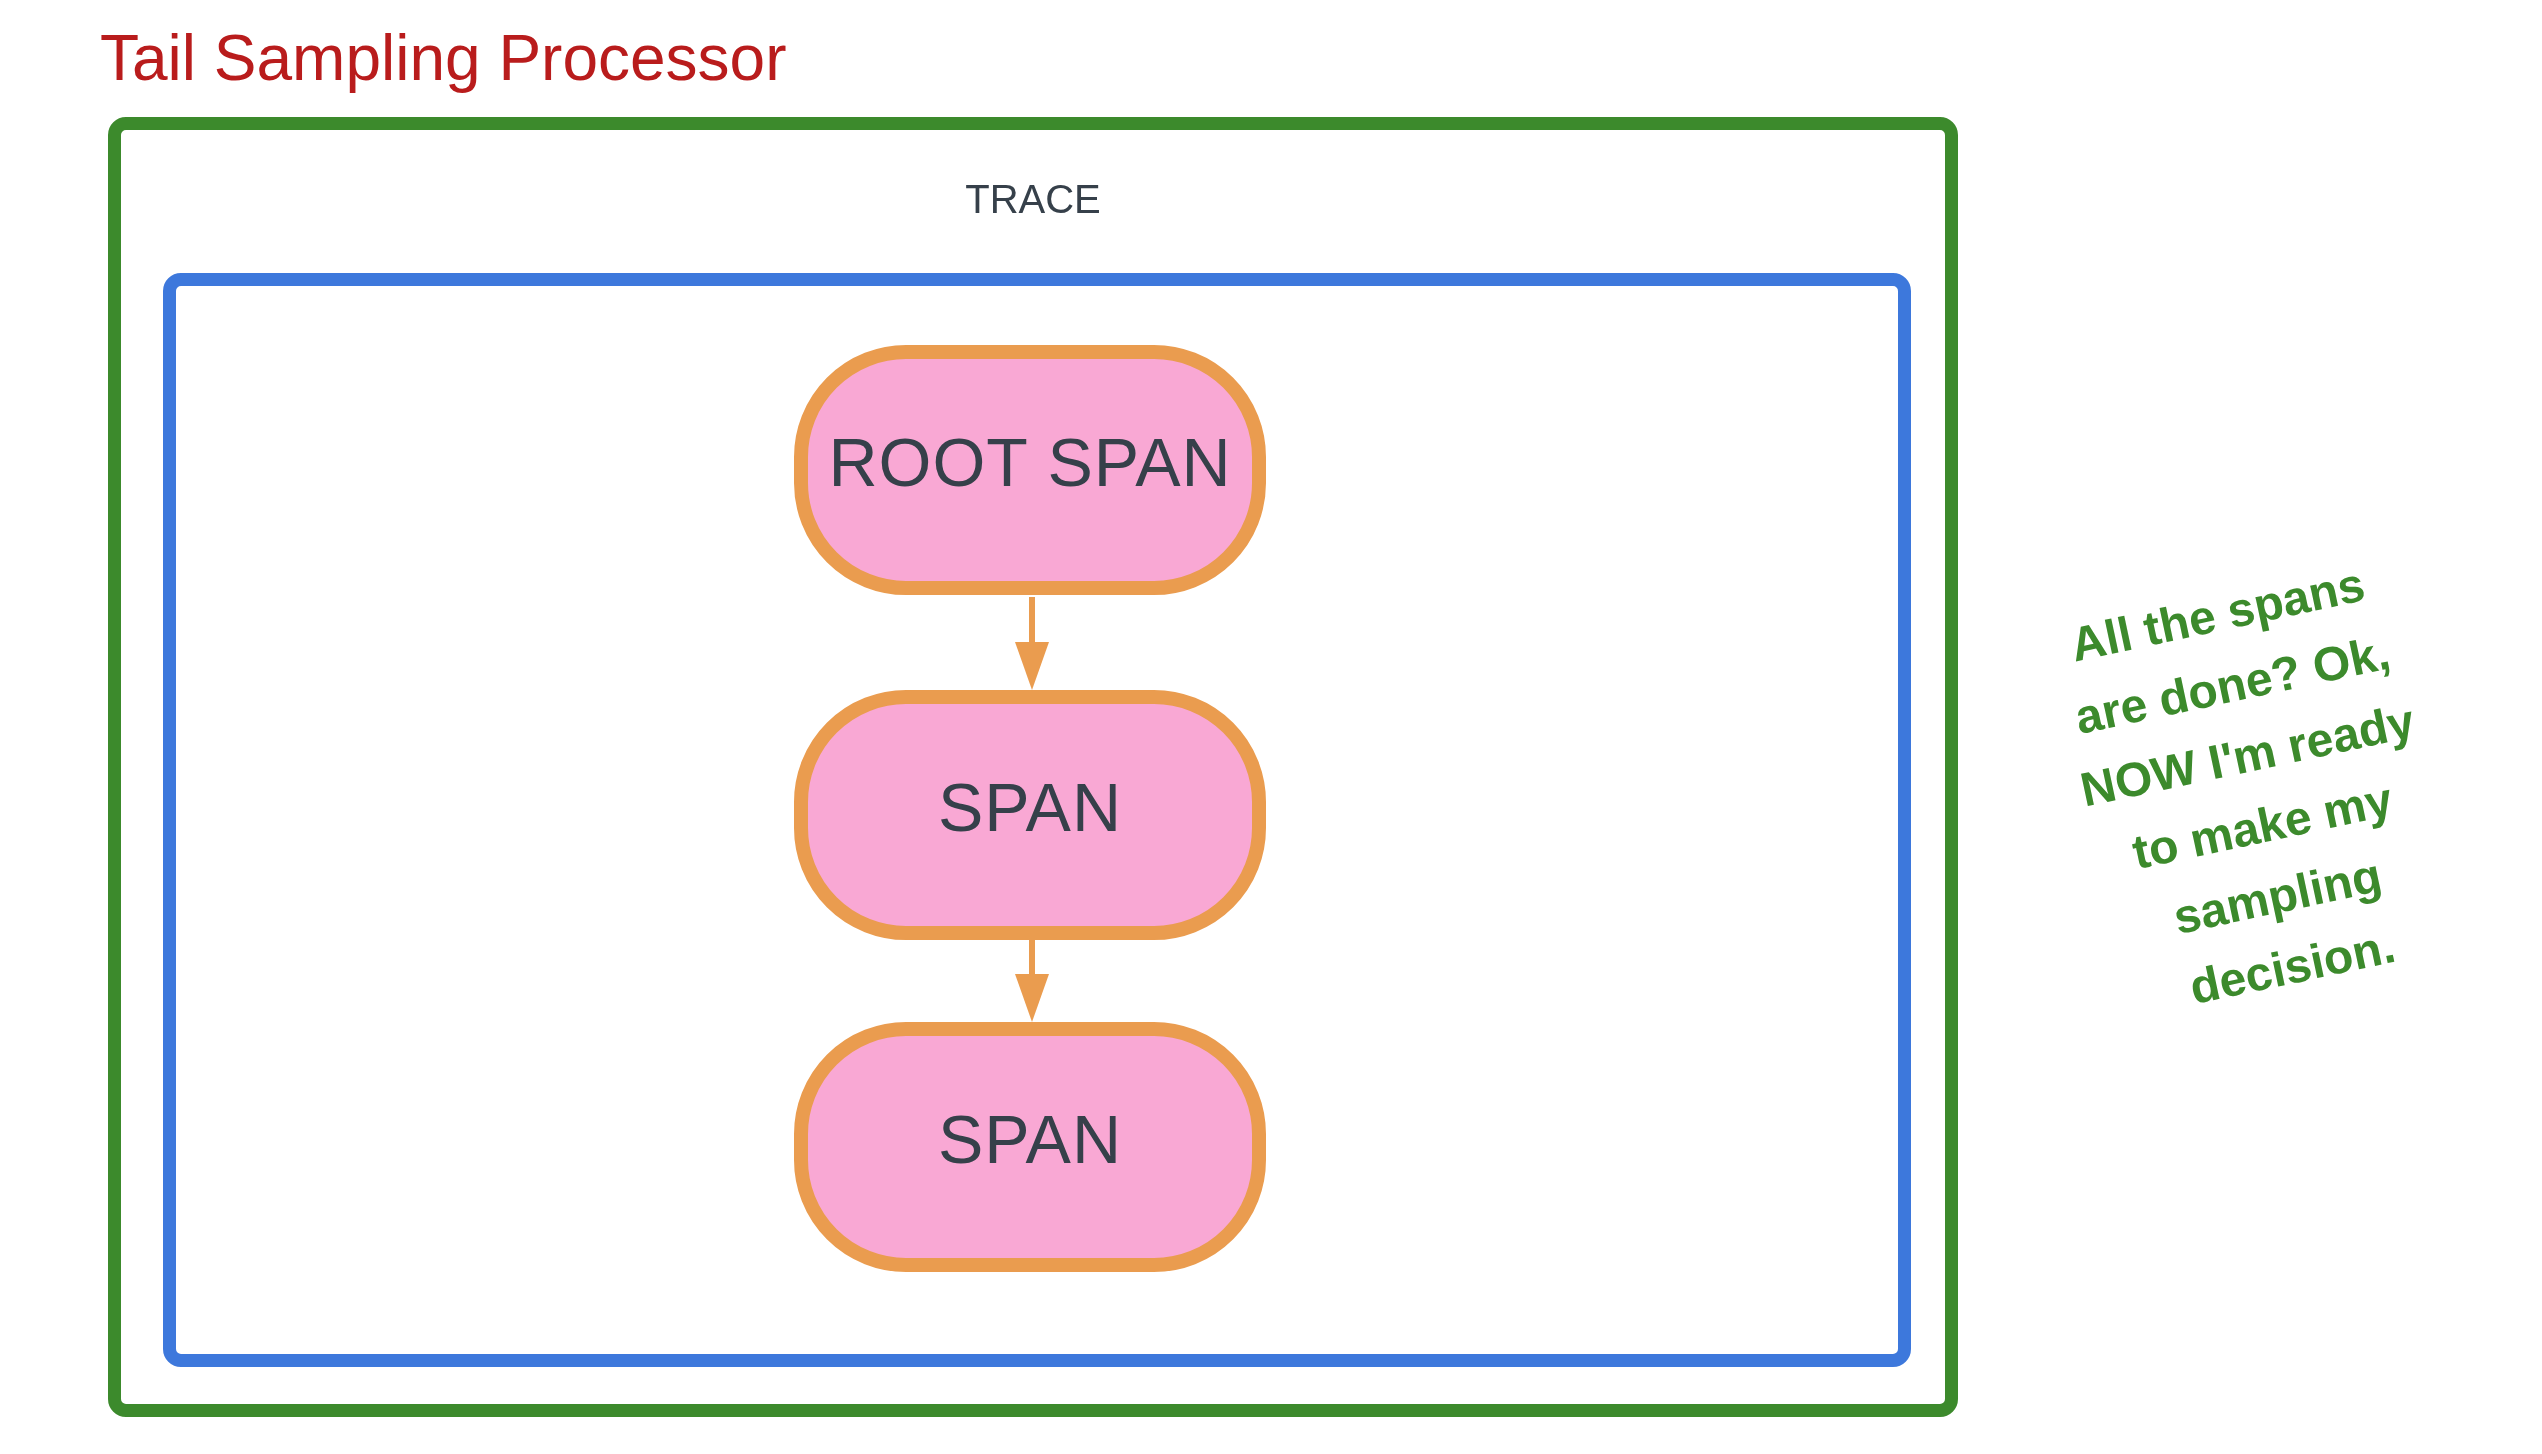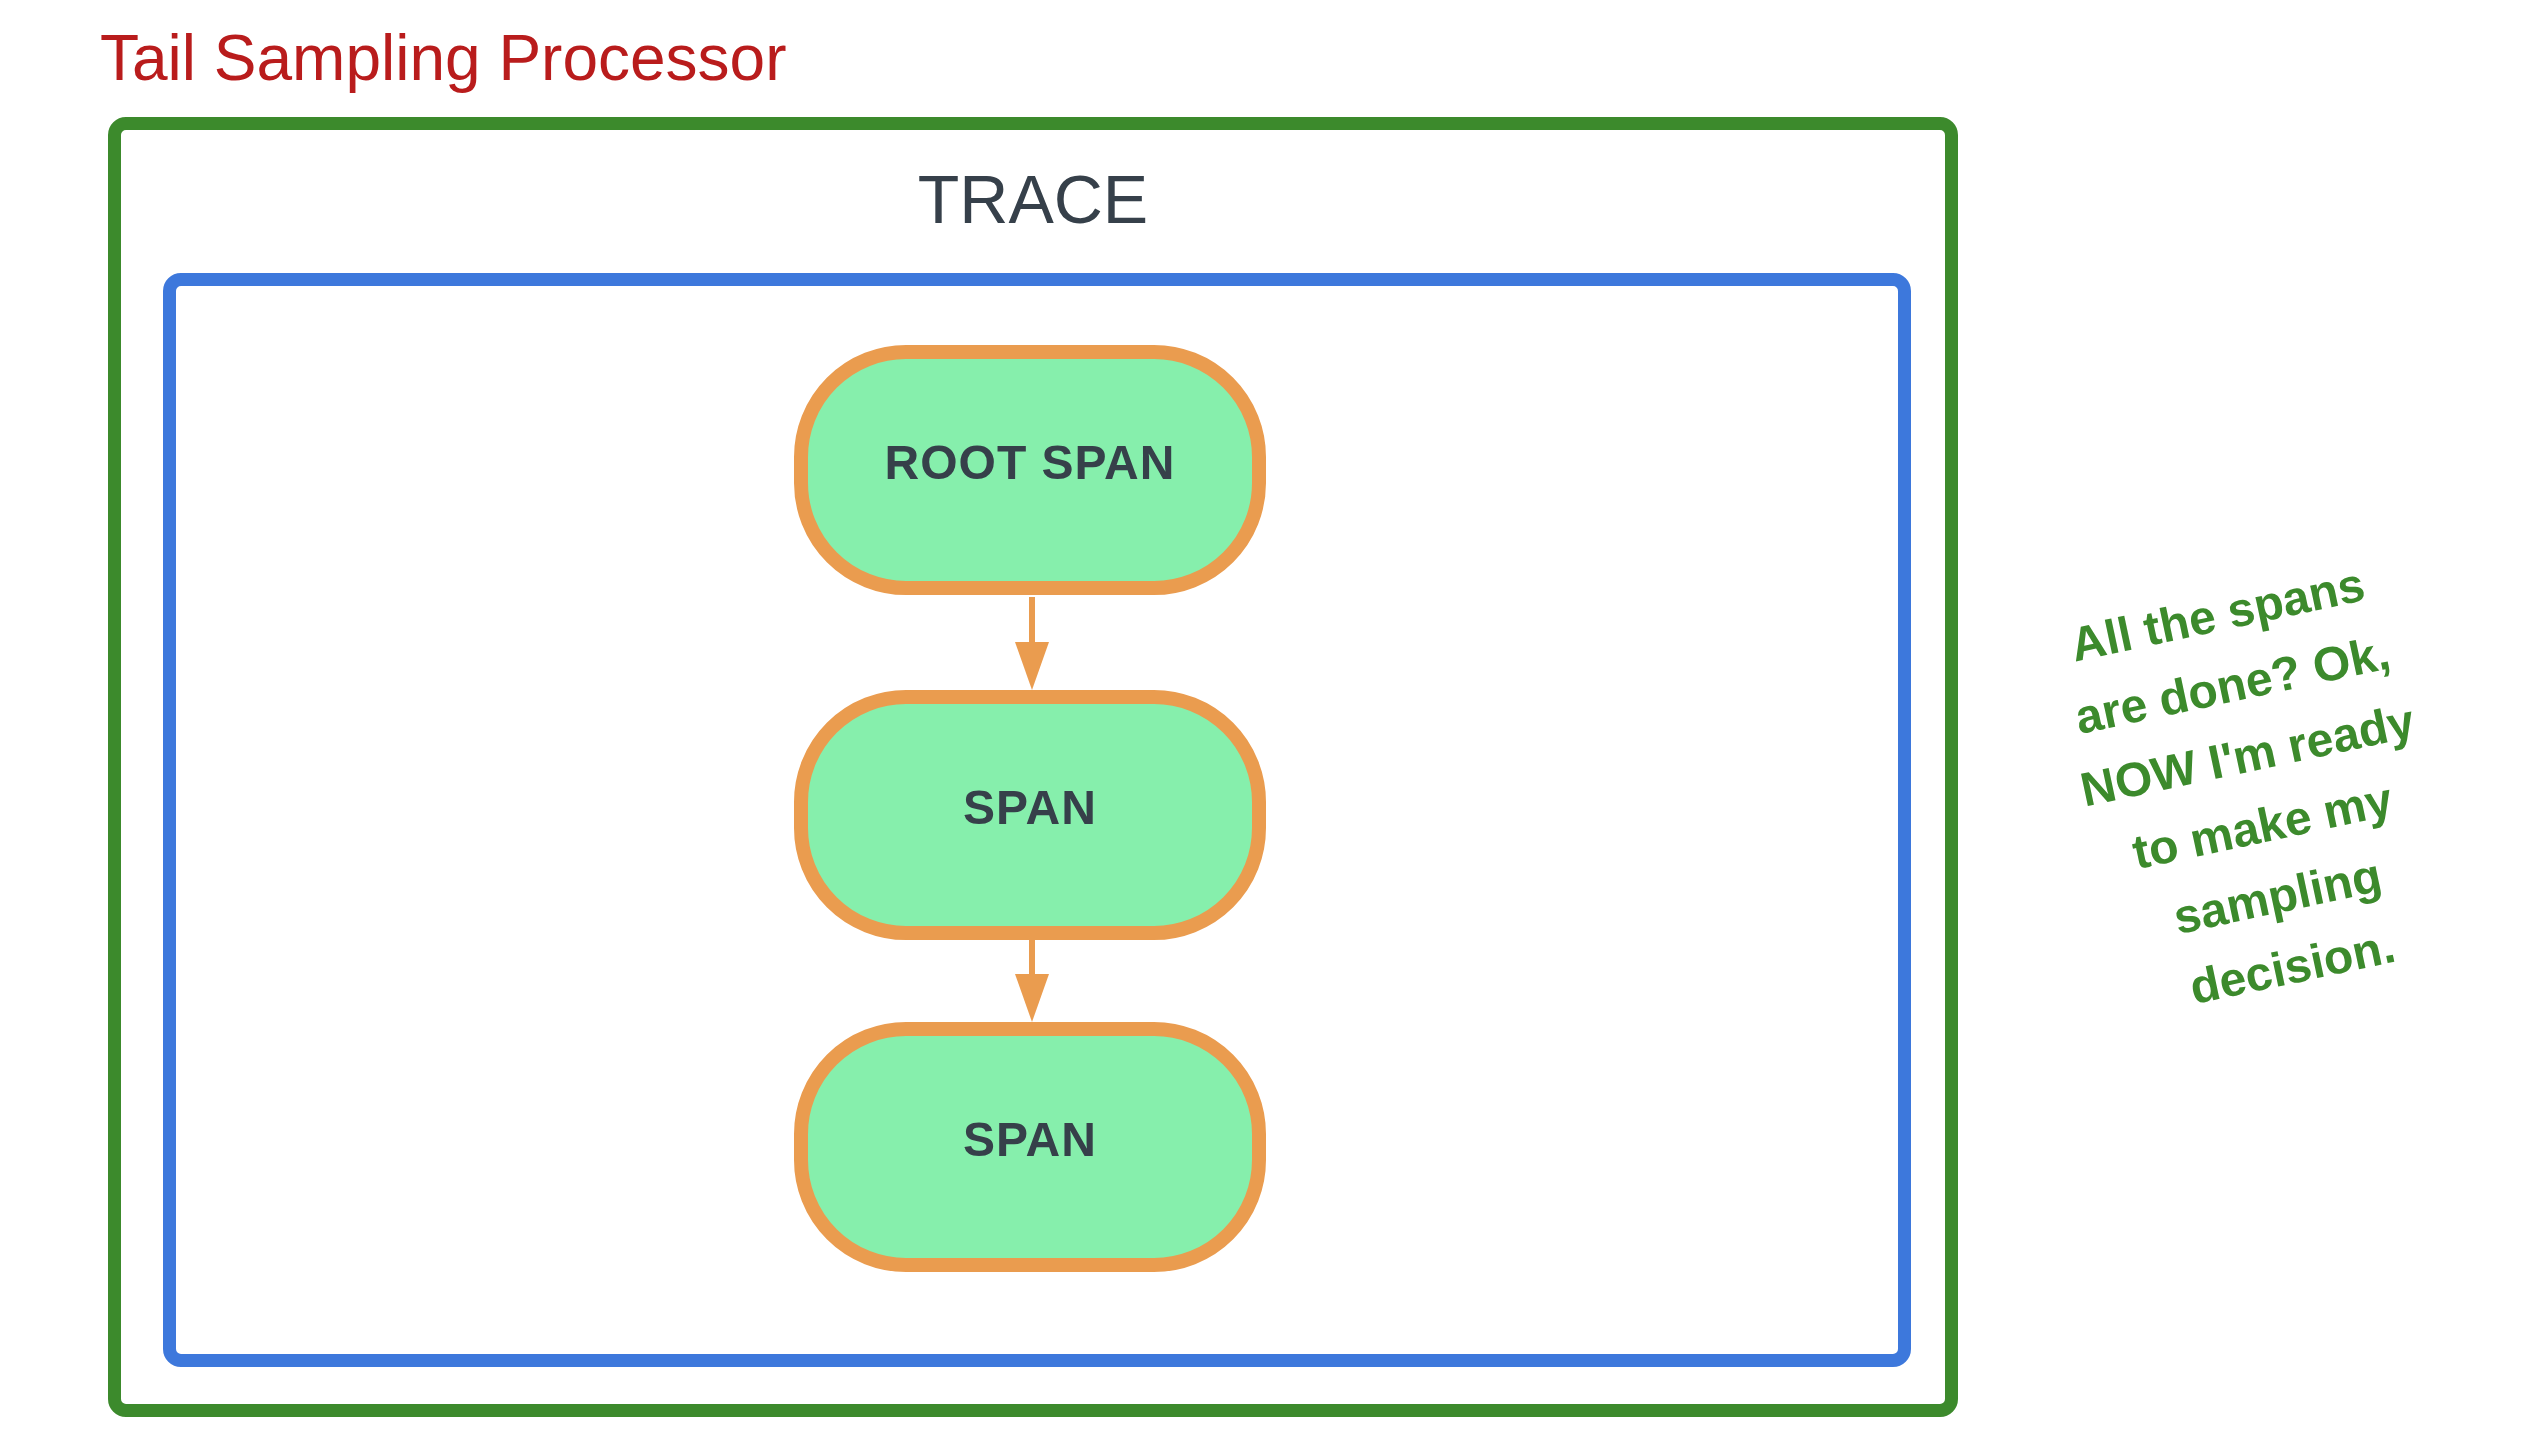--- a/index.html
+++ b/index.html
@@ -30,21 +30,21 @@
     border-radius: 18px;
     background: transparent;
   }
 
   .trace-label {
     position: absolute;
     left: 108px;
     top: 162px;
     width: 1850px;
     text-align: center;
-    font-size: 68px;
+    font-size: 40px;
     line-height: 74px;
     color: #36404A;
   }
 
   .trace-box {
     position: absolute;
     left: 163px;
     top: 273px;
     width: 1748px;
     height: 1094px;
@@ -53,27 +53,27 @@
     background: transparent;
   }
 
   .span-node {
     position: absolute;
     left: 794px;
     width: 472px;
     height: 250px;
     border: 14px solid #EA9C4F;
     border-radius: 112px;
-    background: #86efac;
+    background: #f9a8d4;
     display: flex;
     align-items: center;
     justify-content: center;
     padding-bottom: 16px;
-    font-size: 48px;
-    font-weight: bold;
+    font-size: 68px;
+    font-weight: normal;
     letter-spacing: 1px;
     color: #36404A;
   }
   .span-node.pos-1 { top: 345px; }
   .span-node.pos-2 { top: 690px; }
   .span-node.pos-3 { top: 1022px; }
 
   .arrow {
     position: absolute;
     left: 1015px;

